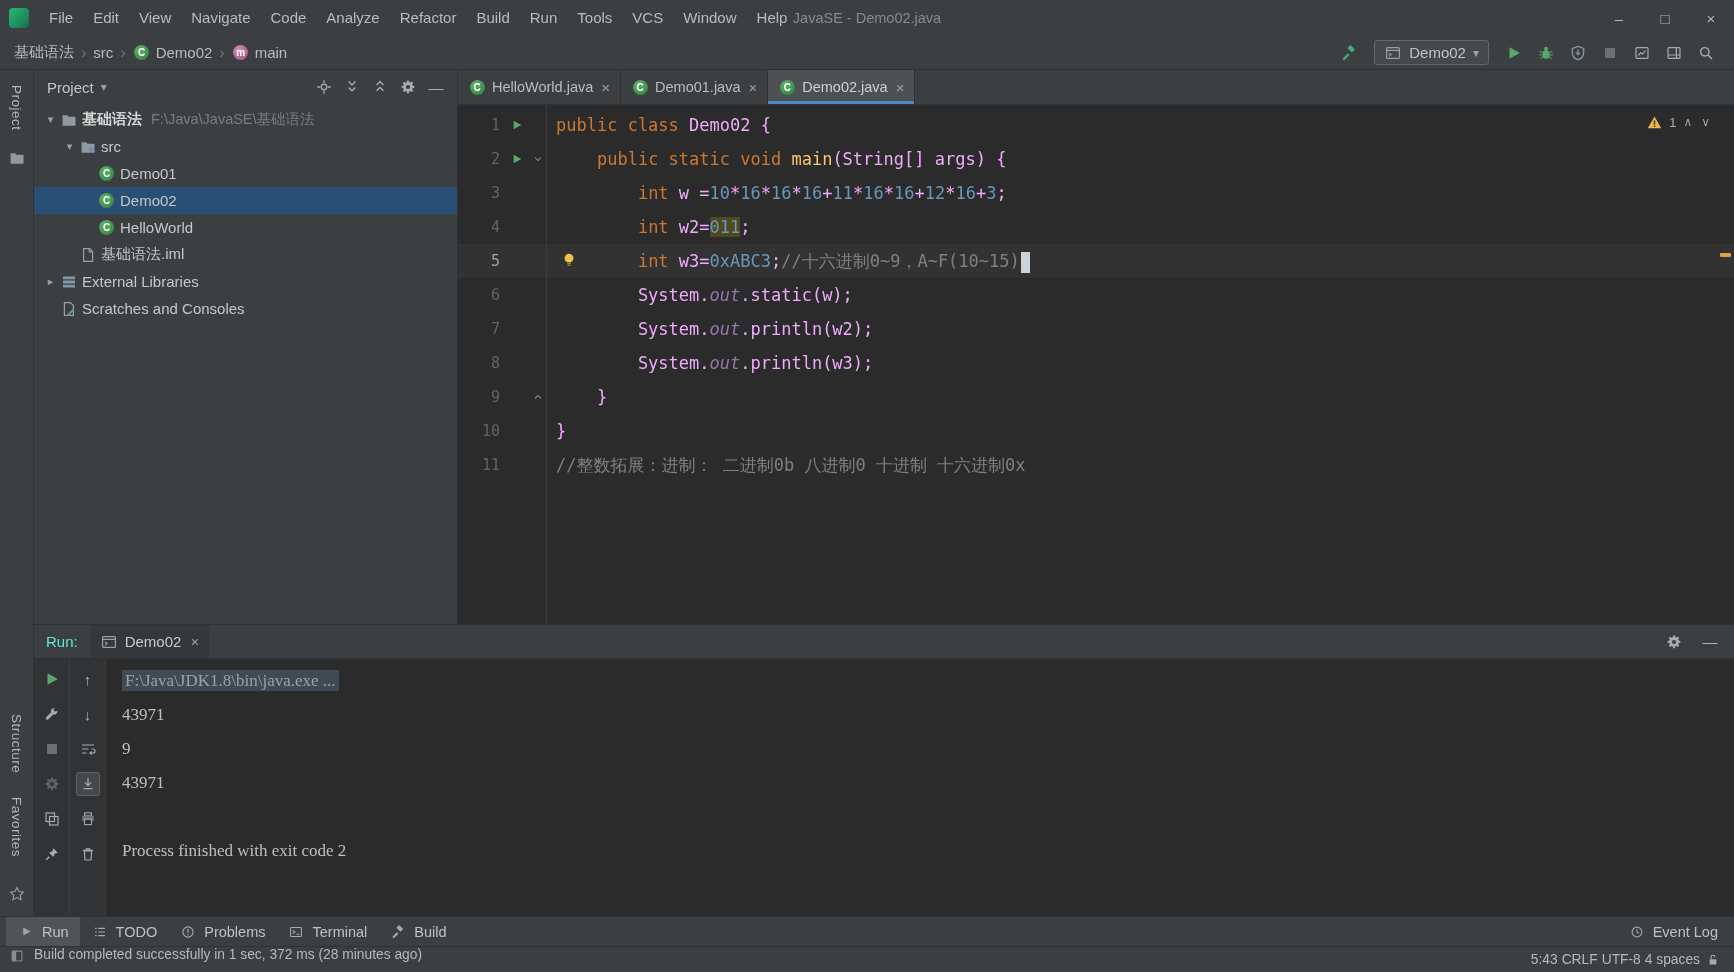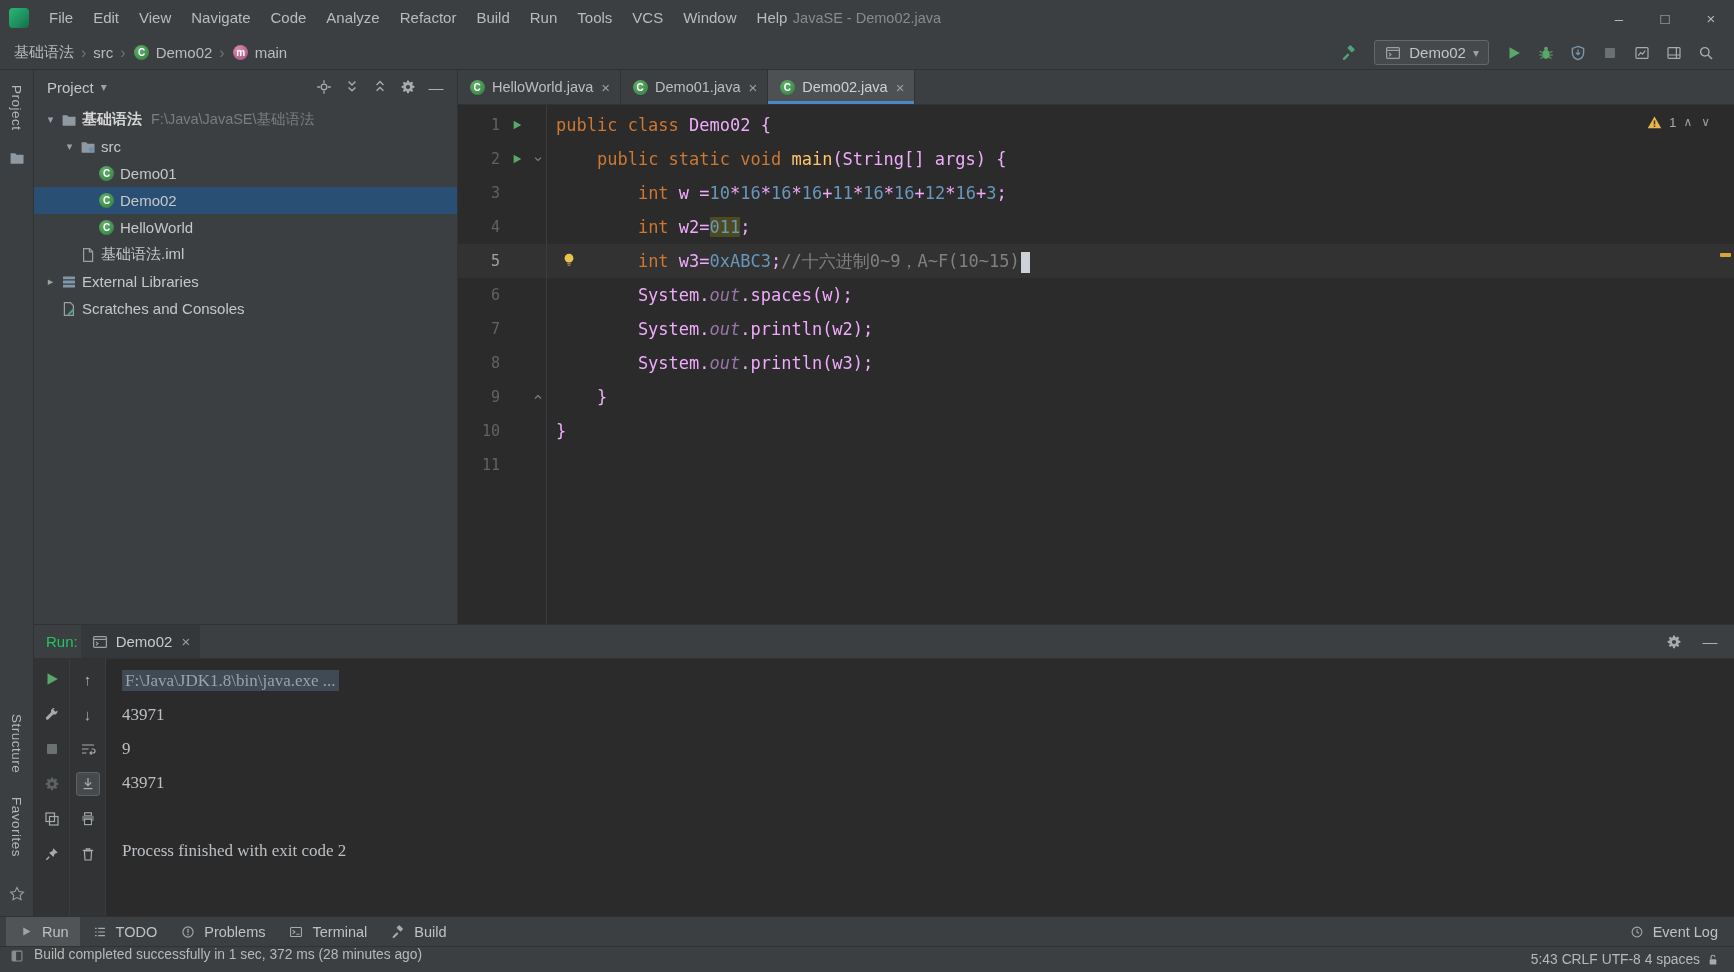--- a/index.html
+++ b/index.html
@@ -78,21 +78,21 @@
 .t-plain{color:#f0abfc;}
 .caret{display:inline-block;width:9px;height:21px;background:#cdd1d8;vertical-align:middle;margin-left:1px;}
 .bulb{position:absolute;left:102px;top:7px;width:18px;height:18px;}
 .inspection{position:absolute;top:8px;right:22px;display:flex;align-items:center;gap:5px;font-family:"Liberation Sans",sans-serif;font-size:13.5px;color:#a7a7a7;z-index:3;}
 .insp-chev{color:#9da0a3;font-size:12px;padding:0 2px;}
 .stripe-mark{position:absolute;top:148px;right:3px;width:11px;height:4px;background:#d9a343;border-radius:1px;z-index:3;}
 
 
 .run-panel{height:292px;flex:0 0 auto;display:flex;flex-direction:column;background:#2b2b2b;border-top:1px solid #323232;}
 .run-header{height:34px;flex:0 0 auto;background:#3c3f41;border-bottom:1px solid #323232;display:flex;align-items:center;padding:0 10px 0 12px;}
-.run-label{color:#22c55e;margin-right:3px;}
+.run-label{color:#5eead4;margin-right:12px;}
 .run-tab{display:flex;align-items:center;gap:7px;height:33px;padding:0 10px;background:#35383a;color:#c9c9c9;}
 .rh-actions{margin-left:auto;display:flex;align-items:center;gap:8px;}
 .run-body{flex:1;display:flex;min-height:0;}
 .rtb{width:36px;flex:0 0 auto;background:#313335;border-right:1px solid #3a3c3e;display:flex;flex-direction:column;align-items:center;padding-top:8px;gap:11px;}
 .tool-btn{width:24px;height:24px;display:inline-flex;align-items:center;justify-content:center;border-radius:3px;border:1px solid transparent;}
 .tool-btn.selected{background:#46494b;border-color:#5e6264;}
 .glyph{font-size:15px;color:#afb1b3;font-style:normal;}
 .console{flex:1;padding:5px 0 0 16px;font-family:Liberation Serif, serif;font-size:17px;overflow:hidden;}
 .console-line{height:34px;line-height:34px;white-space:pre;color:#bcc0c4;}
 .console-line .c-cmd{background:#3f4a55;color:#9aa2ab;padding:1px 3px;}
@@ -463,21 +463,21 @@
                       <rect x="6.6" y="12.7" width="2.8" height="1.3" fill="#93813a"></rect>
                     </svg>
                   </span>
                 </div>
                 <div class="code-line">
                   <span class="gutter">
                     <span class="lnum">6</span>
                     <span class="gslot"></span>
                     <span class="gfold"></span>
                   </span>
-                  <span class="ltext"><span class="t-plain">        System.</span><span class="t-field">out</span><span class="t-plain">.spaces(w);</span></span>
+                  <span class="ltext"><span class="t-plain">        System.</span><span class="t-field">out</span><span class="t-plain">.static(w);</span></span>
                 </div>
                 <div class="code-line">
                   <span class="gutter">
                     <span class="lnum">7</span>
                     <span class="gslot"></span>
                     <span class="gfold"></span>
                   </span>
                   <span class="ltext"><span class="t-plain">        System.</span><span class="t-field">out</span><span class="t-plain">.println(w2);</span></span>
                 </div>
                 <div class="code-line">
@@ -509,20 +509,21 @@
                     <span class="gfold"></span>
                   </span>
                   <span class="ltext"><span class="t-plain">}</span></span>
                 </div>
                 <div class="code-line">
                   <span class="gutter">
                     <span class="lnum">11</span>
                     <span class="gslot"></span>
                     <span class="gfold"></span>
                   </span>
+                  <span class="ltext"><span class="t-comment">//整数拓展：进制： 二进制0b 八进制0 十进制 十六进制0x</span></span>
                 </div>
               </div>
             <div class="gutter-line"></div>
             <div class="inspection">
               <span class="icon" id="warn-icon">
                   <svg xmlns="http://www.w3.org/2000/svg" width="15" height="15" viewBox="0 0 16 16">
                     <path d="M8 1.6L15.2 14H.8z" fill="#e9b64d"></path>
                     <rect x="7.2" y="5.8" width="1.6" height="4.4" fill="#4a3c12"></rect>
                     <rect x="7.2" y="11.2" width="1.6" height="1.6" fill="#4a3c12"></rect>
                   </svg>

